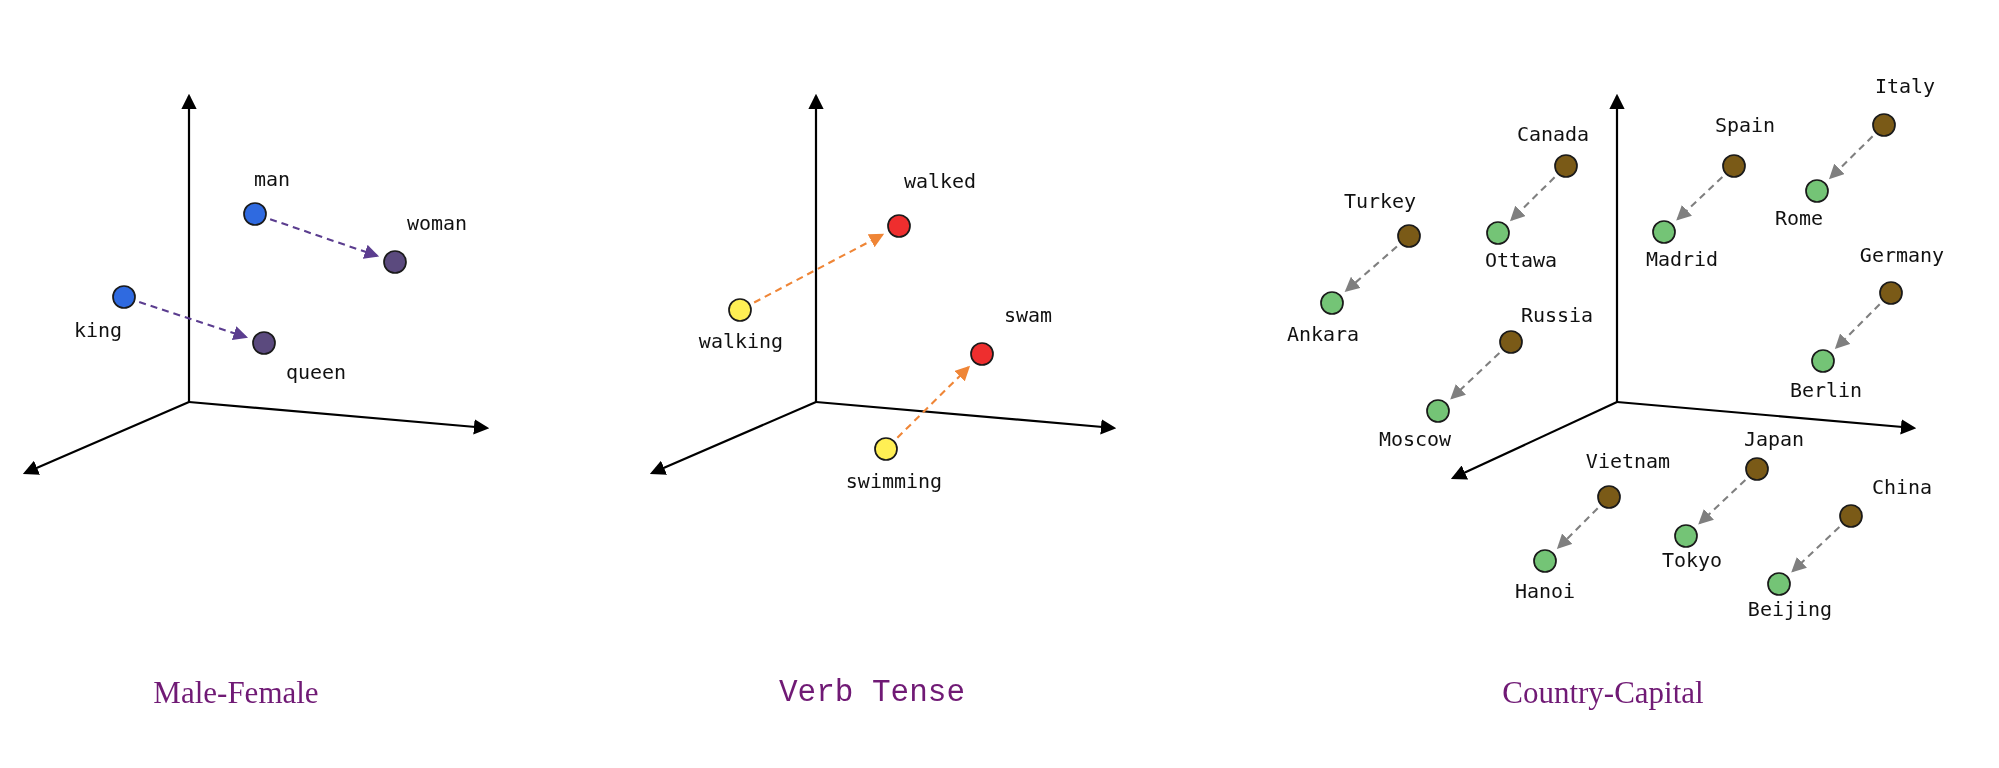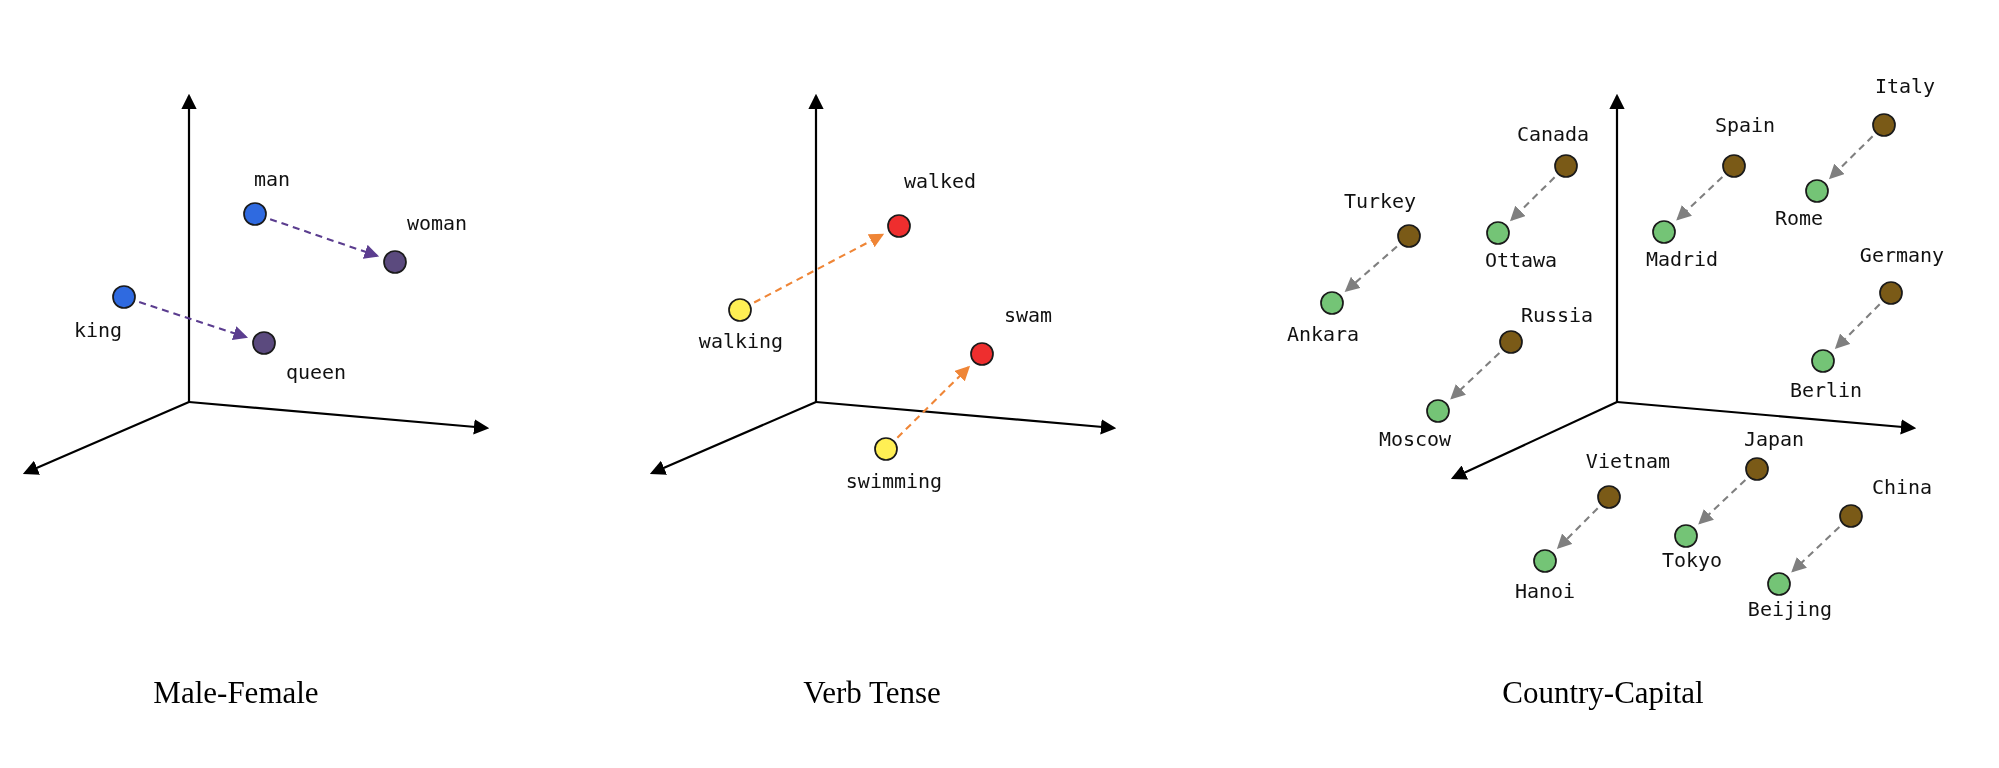--- a/index.html
+++ b/index.html
@@ -18,26 +18,26 @@
     position: absolute;
     left: 0;
     top: 0;
   }
   .caption {
     position: absolute;
     top: 672px;
     height: 42px;
     font-family: "Liberation Serif", serif;
     font-size: 31px;
-    color: #000000;
+    color: #701a75;
     text-align: center;
     line-height: 42px;
   }
   #caption-male-female   { left: 36px;   width: 400px; }
-  #caption-verb-tense    { left: 672px;  width: 400px; }
+  #caption-verb-tense    { left: 672px;  width: 400px; font-family: Liberation Mono, monospace; }
   #caption-country-capital { left: 1403px; width: 400px; }
 </style>
 </head>
 <body>
 
 <svg id="diagram" width="1999" height="768" viewBox="0 0 1999 768" xmlns="http://www.w3.org/2000/svg">
     <defs>
       <marker id="mk000000" viewBox="0 0 10 10" refX="8.5" refY="5" markerWidth="7" markerHeight="7" orient="auto">
         <path d="M0,0 L10,5 L0,10 z" fill="#000000"></path>
       </marker>

